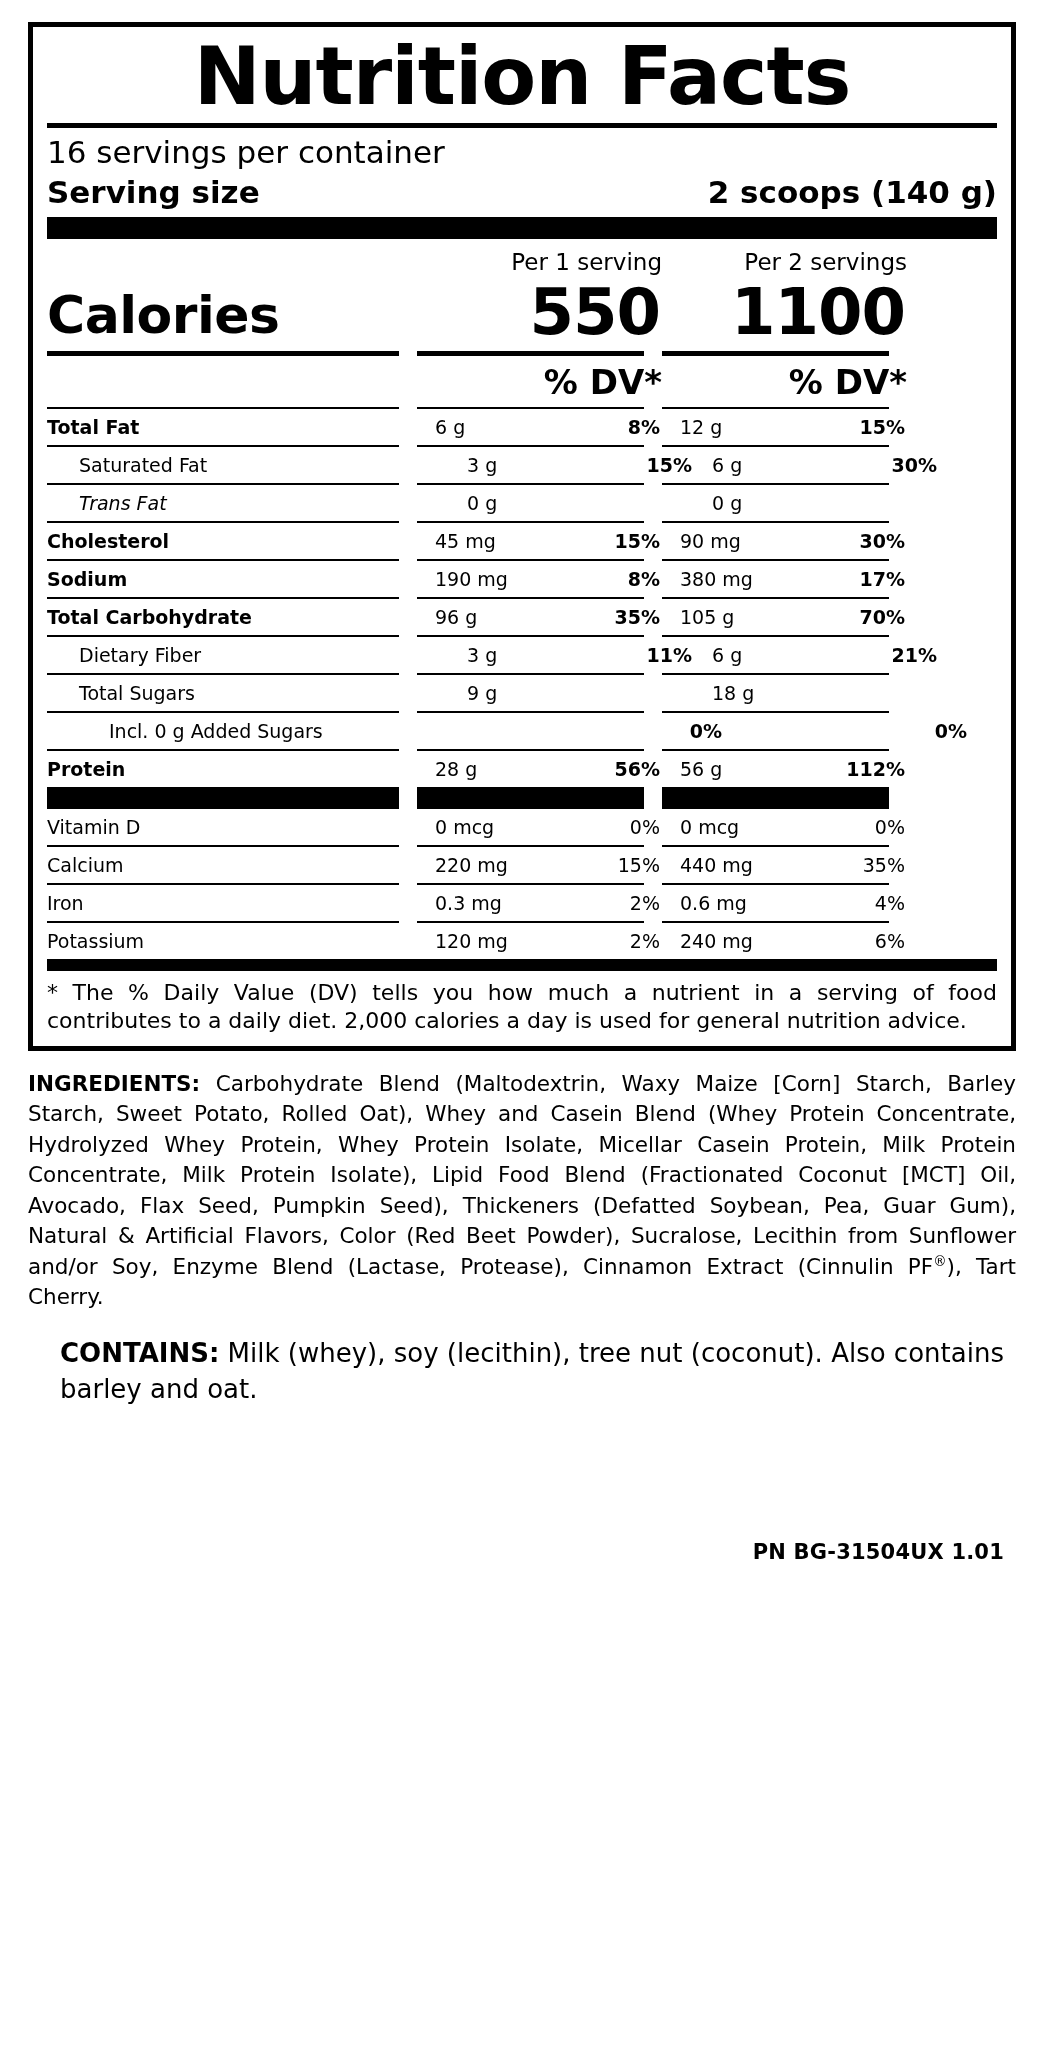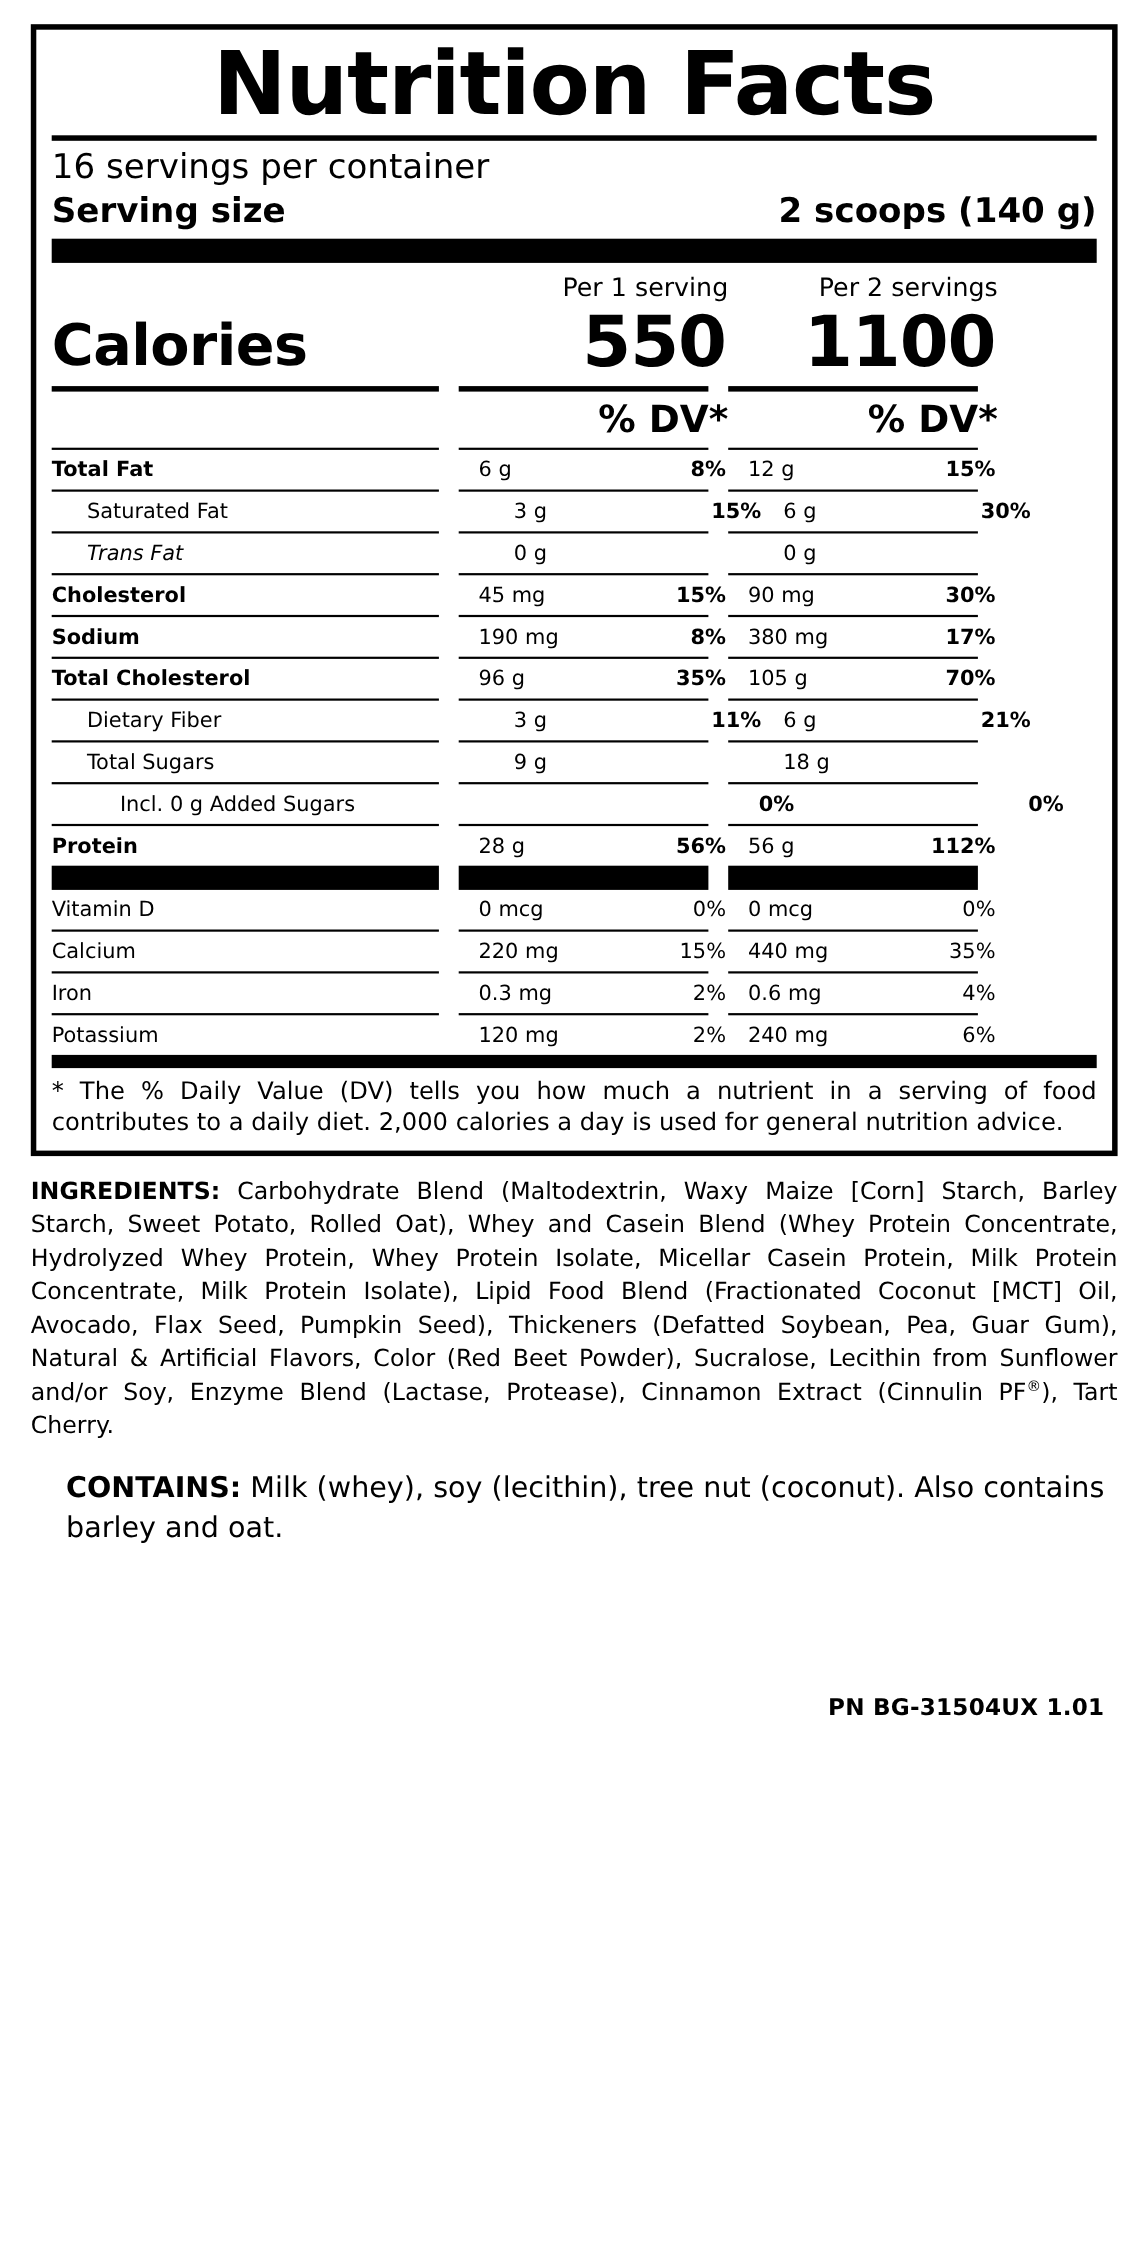--- a/index.html
+++ b/index.html
@@ -321,21 +321,21 @@
           <span class="pct">17%</span>
         </div>
     </div>
 
     <div class="seg-wrap">
         <div class="seg name"></div>
         <div class="seg col"></div>
         <div class="seg col last"></div>
       </div>
     <div class="nrow">
-      <div class="nm bold">Total Cholesterol</div>
+      <div class="nm bold">Total Carbohydrate</div>
       <div class="cell">
           <span class="amt">96 g</span>
           <span class="pct">35%</span>
         </div>
       <div class="cell">
           <span class="amt">105 g</span>
           <span class="pct">70%</span>
         </div>
     </div>
 

